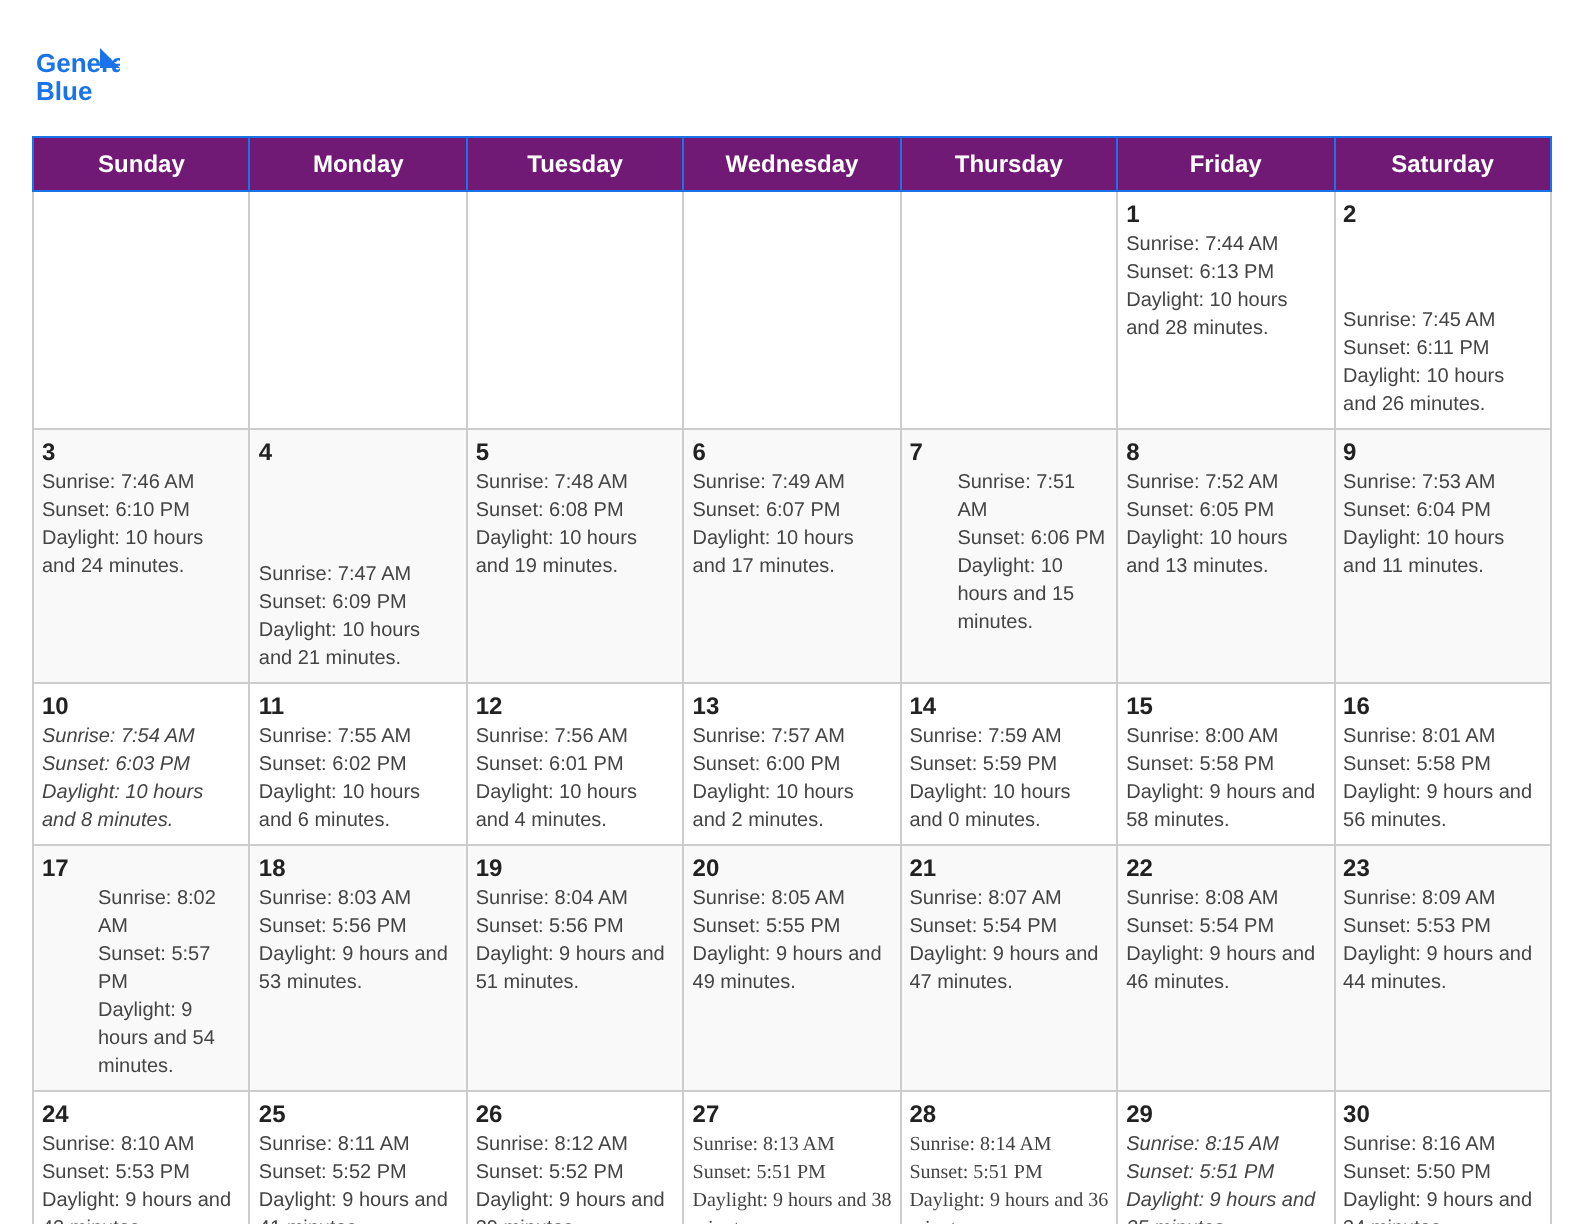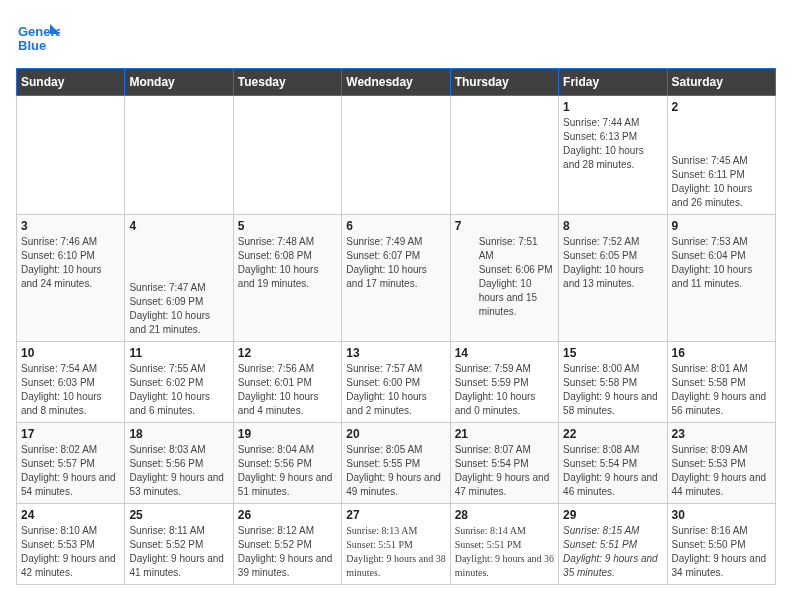--- a/index.html
+++ b/index.html
@@ -9,24 +9,24 @@
       width: 792px;
       min-height: 612px;
       padding: 16px;
     }
     .calendar-table {
       width: 100%;
       border-collapse: collapse;
       font-size: 11px;
     }
     .calendar-table th {
-      background-color: #404040;
+      background-color: #701a75;
       color: white;
       padding: 6px 4px;
-      text-align: left;
+      text-align: center;
       font-size: 12px;
       font-weight: bold;
       border: 1px solid #1a73e8;
     }
     .calendar-table td {
       border: 1px solid #ccc;
       vertical-align: top;
       padding: 4px;
       width: 14.28%;
       min-height: 80px;
@@ -140,21 +140,21 @@
         <td>
           <div class="day-number">9</div>
           <div class="day-info" style="white-space: pre-line;">Sunrise: 7:53 AM
 Sunset: 6:04 PM
 Daylight: 10 hours and 11 minutes.</div>
         </td>
       </tr>
       <tr>
         <td>
           <div class="day-number">10</div>
-          <div class="day-info" style="white-space: pre-line;">Sunrise: 7:54 AM
+          <div class="day-info" style="white-space: pre-line; font-style: italic;">Sunrise: 7:54 AM
 Sunset: 6:03 PM
 Daylight: 10 hours and 8 minutes.</div>
         </td>
         <td>
           <div class="day-number">11</div>
           <div class="day-info" style="white-space: pre-line;">Sunrise: 7:55 AM
 Sunset: 6:02 PM
 Daylight: 10 hours and 6 minutes.</div>
         </td>
         <td>
@@ -184,21 +184,21 @@
         <td>
           <div class="day-number">16</div>
           <div class="day-info" style="white-space: pre-line;">Sunrise: 8:01 AM
 Sunset: 5:58 PM
 Daylight: 9 hours and 56 minutes.</div>
         </td>
       </tr>
       <tr>
         <td>
           <div class="day-number">17</div>
-          <div class="day-info" style="white-space: pre-line;">Sunrise: 8:02 AM
+          <div class="day-info" style="white-space: pre-line; margin-left: 28px;">Sunrise: 8:02 AM
 Sunset: 5:57 PM
 Daylight: 9 hours and 54 minutes.</div>
         </td>
         <td>
           <div class="day-number">18</div>
           <div class="day-info" style="white-space: pre-line;">Sunrise: 8:03 AM
 Sunset: 5:56 PM
 Daylight: 9 hours and 53 minutes.</div>
         </td>
         <td>

